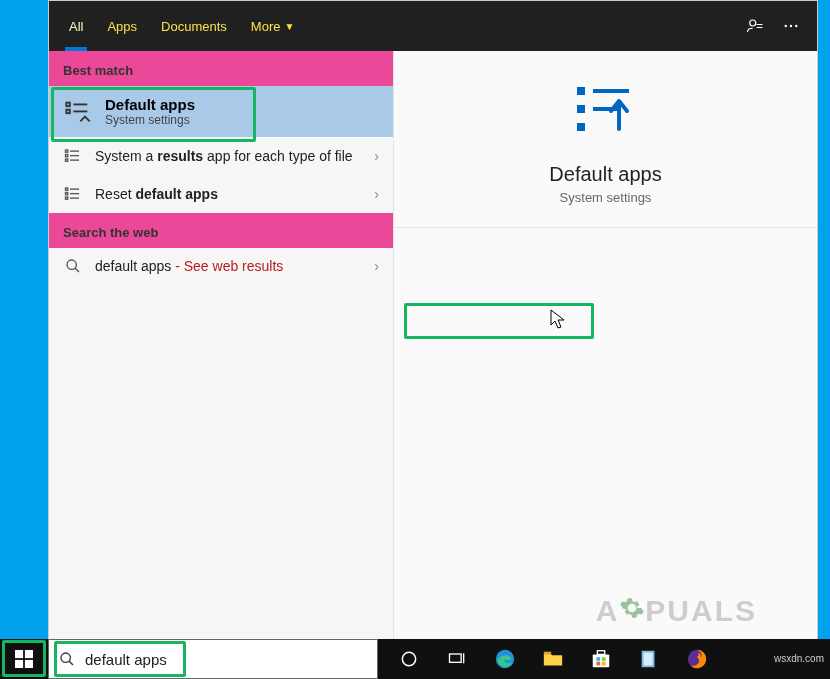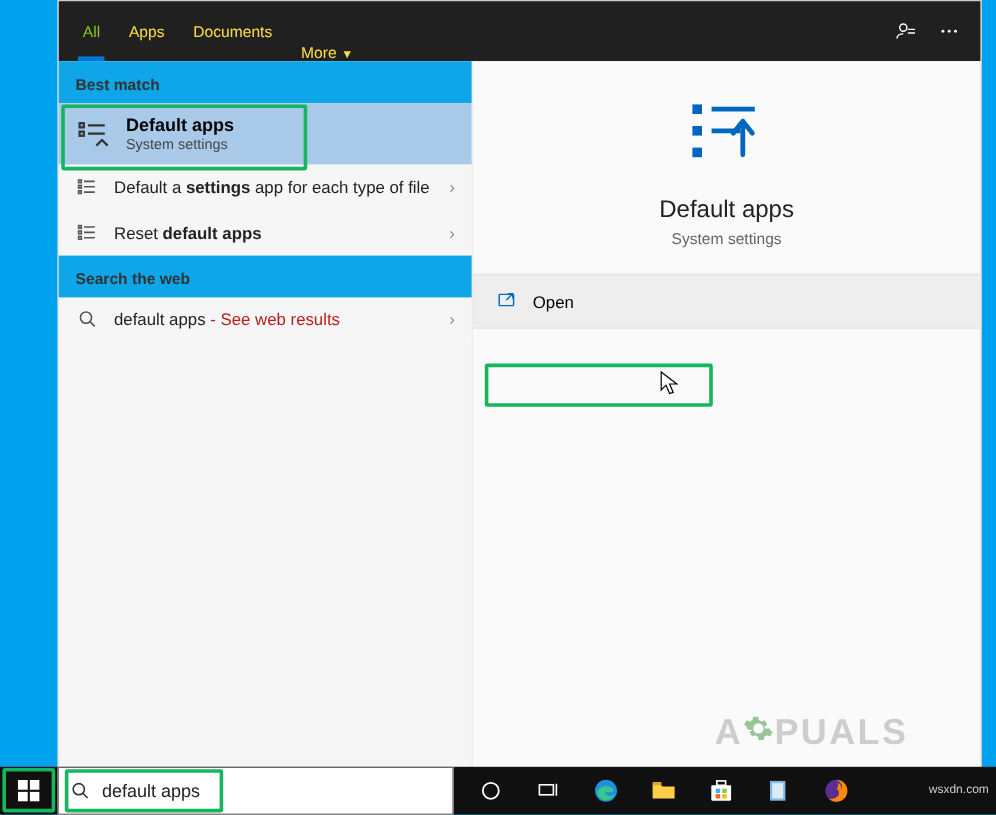--- a/index.html
+++ b/index.html
@@ -26,42 +26,42 @@
   }
   .tab {
     padding: 0 12px;
     height: 50px;
     display: flex;
     align-items: center;
     color: #fde047;
     cursor: pointer;
     position: relative;
   }
-  .tab.active { color: #84cc16; }
+  .tab.active { color: #fef9c3; }
   .tab.active::after {
     content: "";
     position: absolute;
     left: 8px; right: 8px; bottom: 0;
     height: 4px;
     background: #0078d7;
   }
-  .tab-more { display: flex; align-items: flex-end; gap: 4px; }
+  .tab-more { display: flex; align-items: center; gap: 4px; }
   .tabs-spacer { flex: 1; }
   .tabs-icon { width: 36px; display: flex; justify-content: center; color: #fff; cursor: pointer; font-size: 16px; }
 
   .body-cols { flex: 1; display: flex; }
   .left-col { width: 345px; border-right: 1px solid #e5e5e5; display: flex; flex-direction: column; background: #f6f6f6; }
   .right-col { flex: 1; background: #fafafa; position: relative; }
 
   .section-label {
     font-size: 13px;
     color: #333;
     font-weight: 600;
     padding: 12px 14px 8px 14px;
-    background: #0ea5e9;
+    background: #ec4899;
   }
   .best-row {
     background: #a9c9e8;
     display: flex; align-items: center;
     padding: 10px 14px;
     gap: 12px;
     position: relative;
   }
   .best-row .icon-box { width: 30px; height: 30px; display:flex; align-items:center; justify-content:center; }
   .best-row .txt { display:flex; flex-direction:column; }
@@ -210,21 +210,21 @@
           <svg width="18" height="18" viewBox="0 0 24 24" fill="none" stroke="currentColor" stroke-width="1.8">
               <rect x="2" y="4" width="3" height="3"></rect>
               <line x1="8" y1="5.5" x2="20" y2="5.5"></line>
               <rect x="2" y="10" width="3" height="3"></rect>
               <line x1="8" y1="11.5" x2="20" y2="11.5"></line>
               <rect x="2" y="16" width="3" height="3"></rect>
               <line x1="8" y1="17.5" x2="20" y2="17.5"></line>
             </svg>
         </div>
         <div class="lbl">
-          <span>Default a </span><b>settings</b><span> app for each type of file</span>
+          <span>System a </span><b>results</b><span> app for each type of file</span>
         </div>
         <div class="chev">›</div>
       </div>
 
       <div class="item-row">
         <div class="icn">
           <svg width="18" height="18" viewBox="0 0 24 24" fill="none" stroke="currentColor" stroke-width="1.8">
               <rect x="2" y="4" width="3" height="3"></rect>
               <line x1="8" y1="5.5" x2="20" y2="5.5"></line>
               <rect x="2" y="10" width="3" height="3"></rect>
@@ -266,30 +266,20 @@
             <rect x="6" y="24" width="8" height="8" fill="#0067c0" stroke="none"></rect>
             <line x1="22" y1="28" x2="46" y2="28"></line>
             <rect x="6" y="42" width="8" height="8" fill="#0067c0" stroke="none"></rect>
             <path d="M48 48 L48 20 M40 30 L48 20 L56 30" stroke-linecap="round" stroke-linejoin="round"></path>
           </svg>
         </div>
         <div class="preview-title">Default apps</div>
         <div class="preview-sub">System settings</div>
       </div>
 
-      <div class="action-row">
-        <span class="aicon">
-          <svg width="16" height="16" viewBox="0 0 24 24" fill="none" stroke="currentColor" stroke-width="1.8">
-              <rect x="3" y="5" width="18" height="14" rx="1"></rect>
-              <path d="M14 4 L20 4 L20 10"></path>
-              <path d="M20 4 L12 12"></path>
-            </svg>
-        </span>
-        <span>Open</span>
-      </div>
 
       <div class="green-outline open"></div>
       <svg class="cursor-svg" width="18" height="22">
         <path d="M1 1 L1 16 L5 12 L8 19 L11 18 L8 11 L14 11 Z" fill="#fff" stroke="#000" stroke-width="1"></path>
       </svg>
 
       <div class="watermark">
         <span>A</span>
         <span class="gear">
           <svg width="26" height="26" viewBox="0 0 24 24" fill="currentColor">

